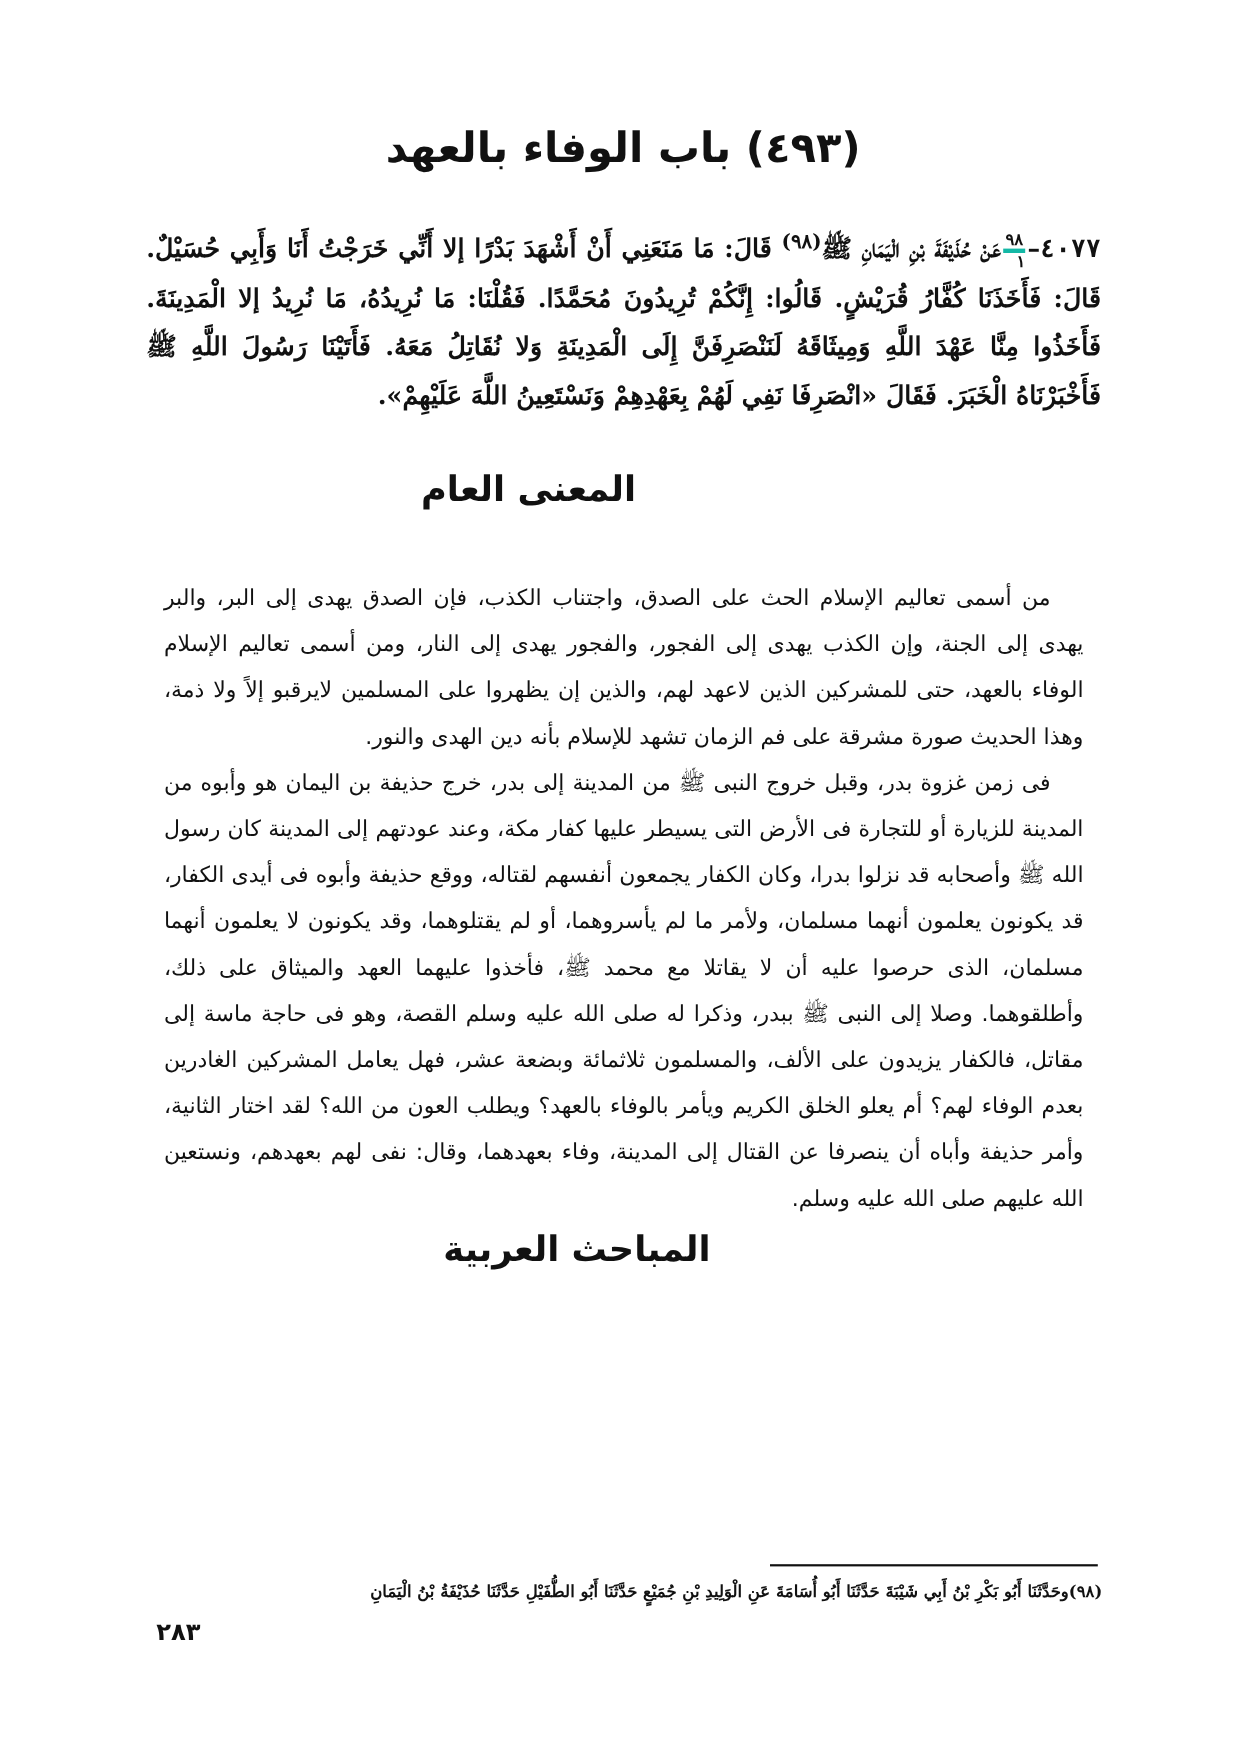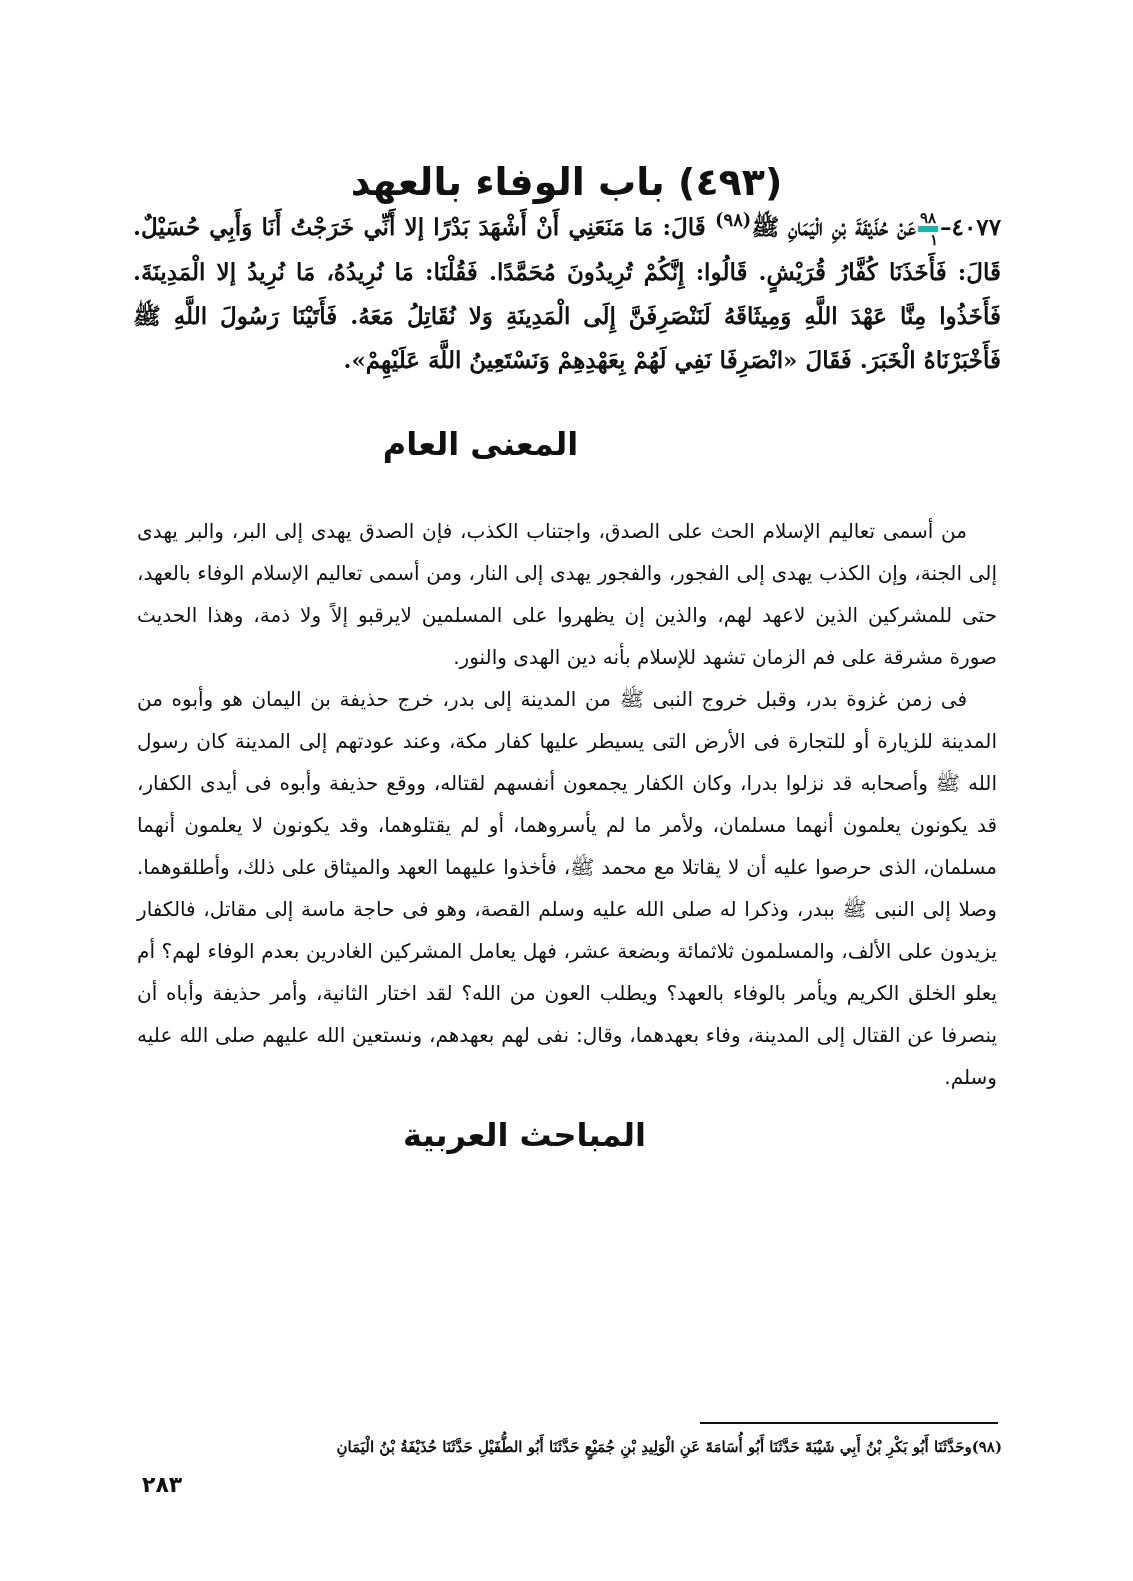--- a/index.html
+++ b/index.html
@@ -6,41 +6,40 @@
     body {
       width: 1133px; height: 1581px; position: relative; overflow: hidden;
       font-family: "DejaVu Sans", sans-serif; color: #111;
     }
     .page { position: absolute; left: 0; top: 0; width: 1133px; height: 1581px; }
     .rtl { direction: rtl; text-align: justify; text-align-last: right; }
     .chapter-title {
       position: absolute; left: 0; width: 1133px; top: 112px;
       text-align: center; font-size: 38px; font-weight: bold; direction: rtl;
       font-family: "DejaVu Sans", sans-serif;
-      margin-top: 48px;
     }
     .hadith {
       position: absolute; left: 133px; width: 868px; top: 198px;
       font-family: "DejaVu Serif", serif; font-weight: bold;
       font-size: 23px; line-height: 44px;
     }
-    .hadith .num { font-family: Liberation Serif, serif; }
+    .hadith .num { font-family: Liberation Mono, monospace; }
     .hadith .frac { display: inline-block; vertical-align: middle; text-align: center; font-size: 15px; line-height: 16px; margin: 0 2px; }
-    .hadith .frac .top { display: block; border-bottom: 6px solid #14b8a6; padding: 0 2px; }
+    .hadith .frac .top { display: block; border-bottom: 4px solid #14b8a6; padding: 0 2px; }
     .hadith .frac .bot { display: block; }
     .hadith sup { font-size: 18px; }
     .section-title {
       position: absolute; left: 0; width: 961px; text-align: center;
       font-size: 32px; font-weight: bold; direction: rtl;
     }
     .para {
       position: absolute; left: 133px; width: 868px;
       font-size: 20px; line-height: 42px; direction: rtl; text-align: justify;
     }
-    .para p { margin: 4px; text-indent: 30px; }
+    .para p { margin: 16px; text-indent: 30px; }
     .para .bold-lead { font-weight: bold; font-size: 23px; }
     .footnote-rule {
       position: absolute; left: 700px; top: 1422px; width: 298px; height: 2px; background: #111;
     }
     .footnote {
       position: absolute; left: 240px; width: 762px; top: 1432px;
       font-family: "DejaVu Serif", serif; font-weight: bold;
       font-size: 15px; line-height: 30px; direction: rtl; text-align: right;
     }
     .page-number {

